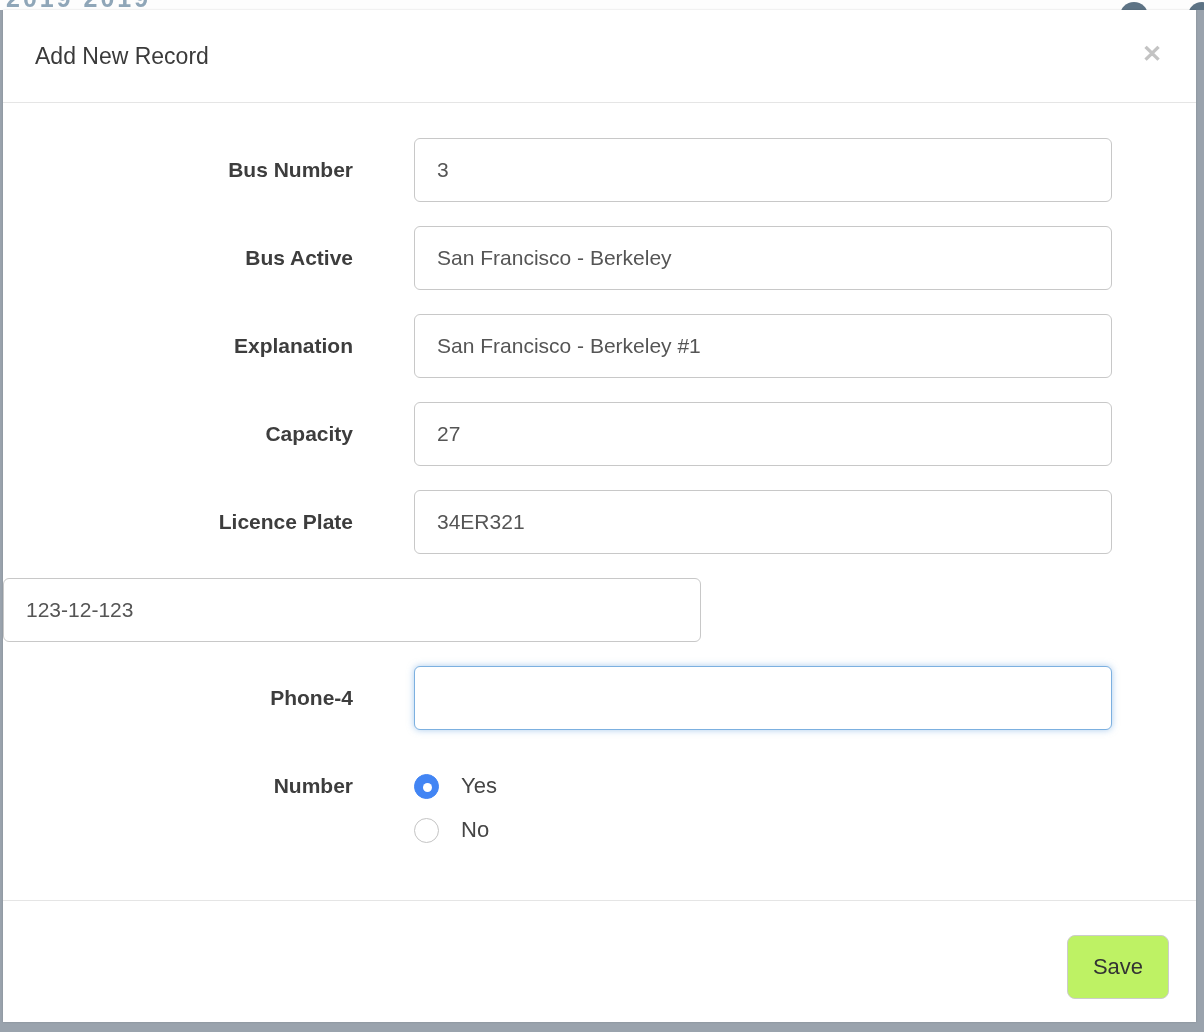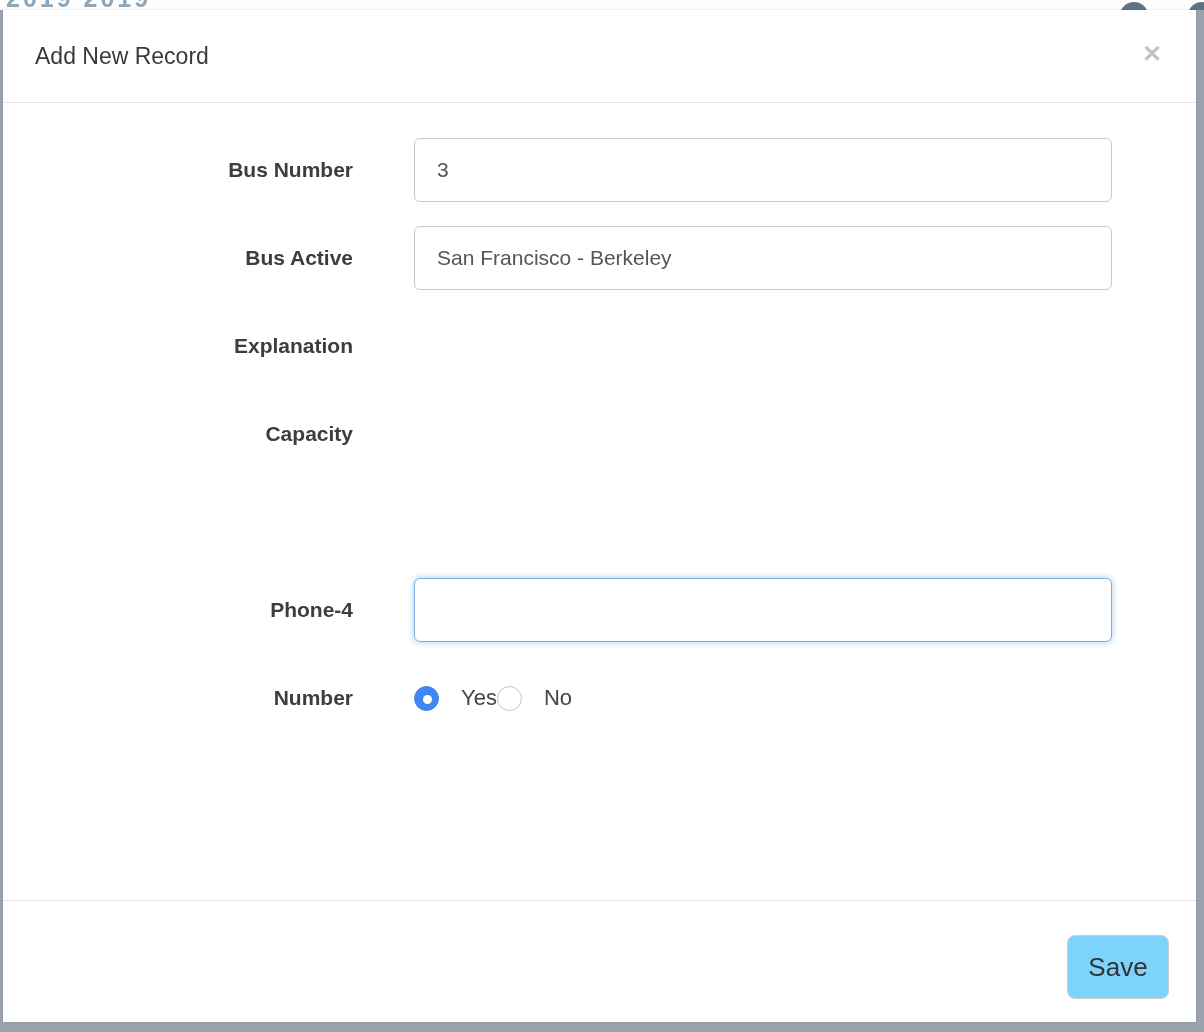--- a/index.html
+++ b/index.html
@@ -78,21 +78,21 @@
   .form-input.focused {
     border-color: #7cb0e0;
     box-shadow: 0 0 7px rgba(98,161,222,0.55);
   }
 
   .radio-row {
     display: flex; align-items: flex-start;
     height: auto; margin-top: 24px; padding-top: 16px;
   }
   .radio-row .form-label { line-height: 32px; }
-  .radio-options { display: flex; }
+  .radio-options { display: flex; flex-direction: column; }
   .radio-option {
     display: flex; align-items: center;
     height: 32px; margin-bottom: 12px;
     cursor: pointer;
   }
   .radio-circle {
     width: 25px; height: 25px; border-radius: 50%;
     border: 1px solid #c4c4c4; background: #fff;
     position: relative; margin-right: 22px; flex: none;
   }
@@ -105,23 +105,23 @@
   .radio-label { font-size: 22px; color: #454545; }
 
   .modal-footer {
     position: absolute; bottom: 0; left: 0;
     width: 100%; height: 122px;
     border-top: 1px solid #e5e5e5;
   }
   .save-button {
     position: absolute; right: 27px; top: 34px;
     width: 102px; height: 64px;
-    background: #7dd3fc;
+    background: #bef264;
     border: 1px solid #ccc; border-radius: 8px;
-    font-size: 26px; color: #333;
+    font-size: 22px; color: #333;
     font-family: inherit;
     cursor: pointer;
   }
 </style>
 </head>
 <body>
 
 <div class="backdrop-top">
   <span class="backdrop-clipped-text">2019 2019</span>
   <span class="bg-circle c1"></span>
@@ -142,28 +142,35 @@
       <input class="form-input" type="text" value="3" style="">
     </div>
 
     <div class="form-row">
       <label class="form-label">Bus Active</label>
       <input class="form-input" type="text" value="San Francisco - Berkeley" style="">
     </div>
 
     <div class="form-row">
       <label class="form-label">Explanation</label>
+      <input class="form-input" type="text" value="San Francisco - Berkeley #1" style="">
     </div>
 
     <div class="form-row">
       <label class="form-label">Capacity</label>
+      <input class="form-input" type="text" value="27" style="">
     </div>
 
+    <div class="form-row">
+      <label class="form-label">Licence Plate</label>
+      <input class="form-input" type="text" value="34ER321" style="">
+    </div>
 
     <div class="form-row">
+      <input class="form-input" type="text" value="123-12-123" style="">
     </div>
 
     <div class="form-row">
       <label class="form-label">Phone-4</label>
       <input class="form-input focused" type="text" value="" style="">
     </div>
 
     <div class="form-row radio-row">
       <label class="form-label">Number</label>
       <div class="radio-options">

